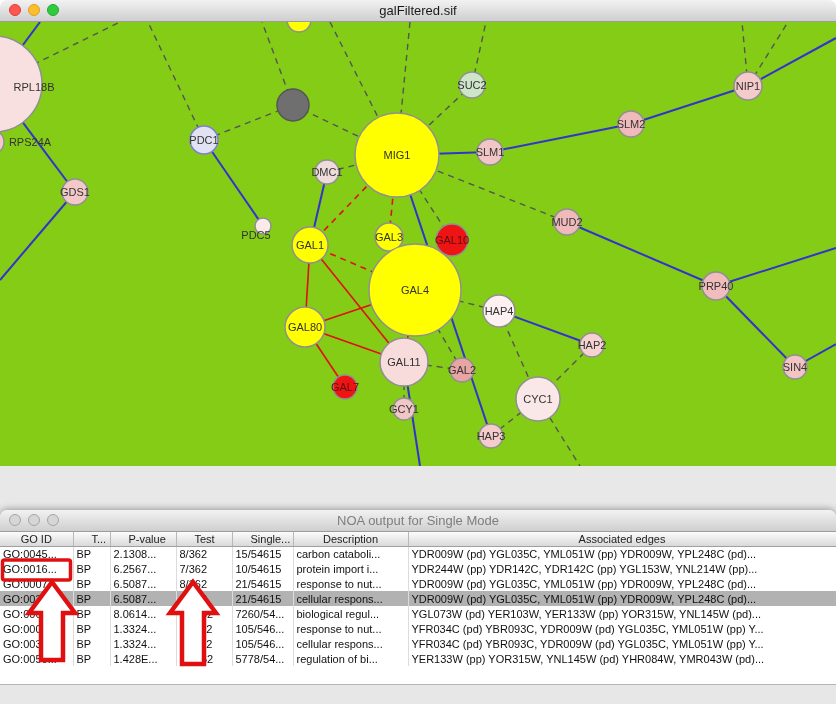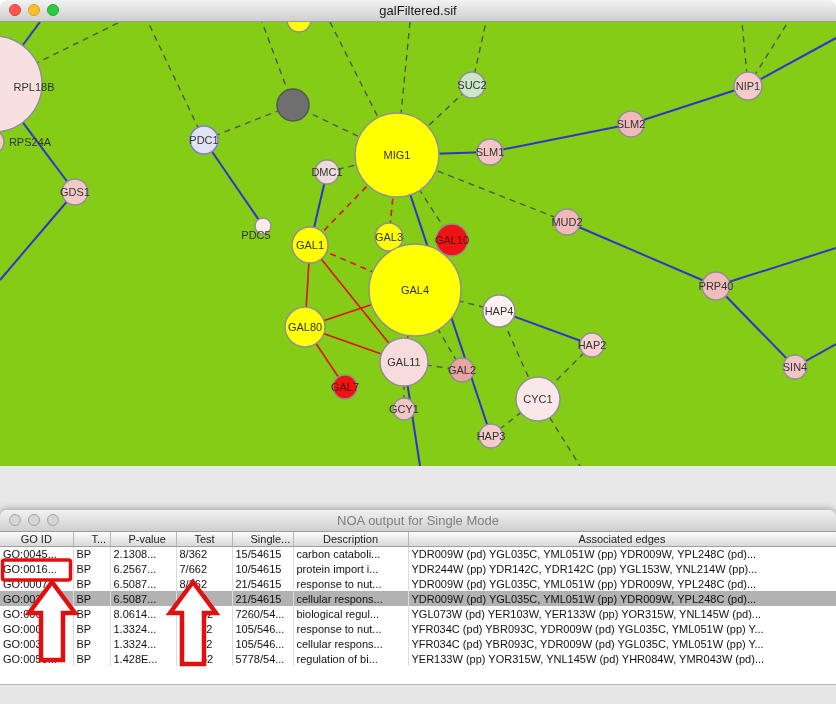--- a/index.html
+++ b/index.html
@@ -284,21 +284,21 @@
             <td>2.1308...</td>
             <td>8/362</td>
             <td>15/54615</td>
             <td>carbon cataboli...</td>
             <td>YDR009W (pd) YGL035C, YML051W (pp) YDR009W, YPL248C (pd)...</td>
           </tr>
           <tr>
             <td>GO:0016...</td>
             <td>BP</td>
             <td>6.2567...</td>
-            <td>7/662</td>
+            <td>7/362</td>
             <td>10/54615</td>
             <td>protein import i...</td>
             <td>YDR244W (pp) YDR142C, YDR142C (pp) YGL153W, YNL214W (pp)...</td>
           </tr>
           <tr>
             <td>GO:0007...</td>
             <td>BP</td>
             <td>6.5087...</td>
             <td>8/362</td>
             <td>21/54615</td>

